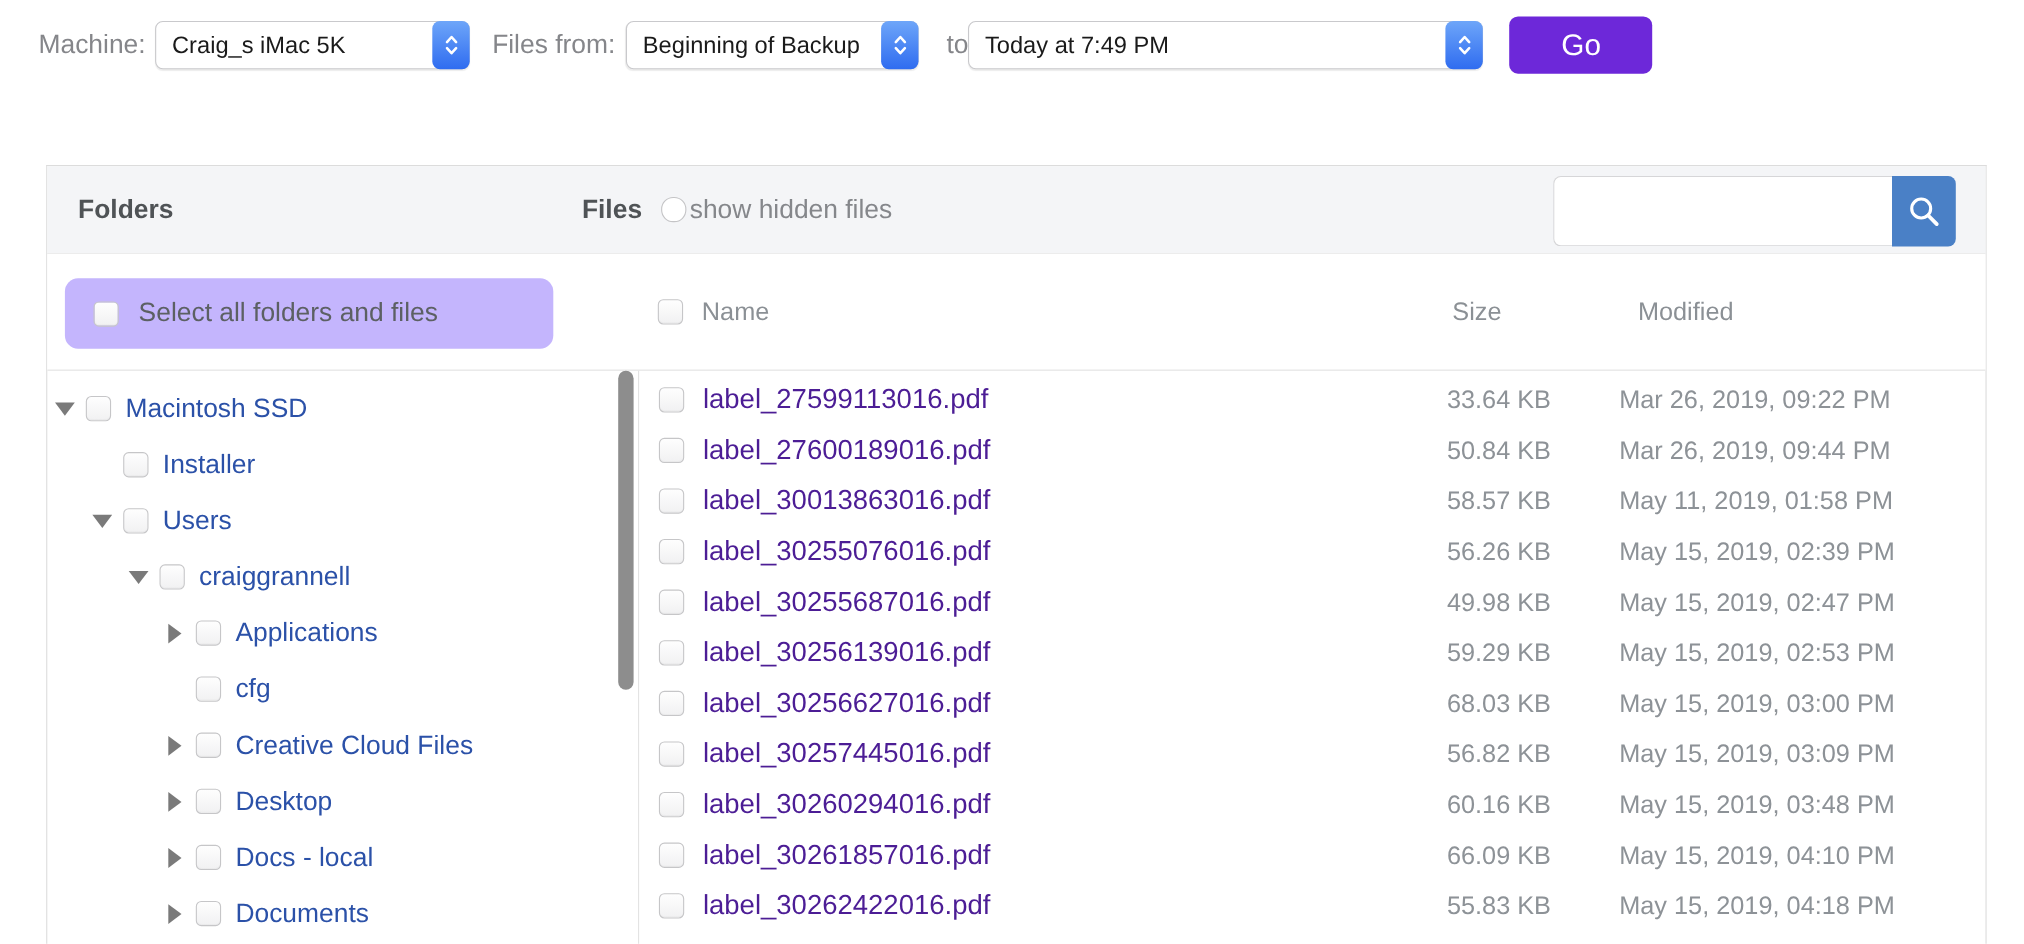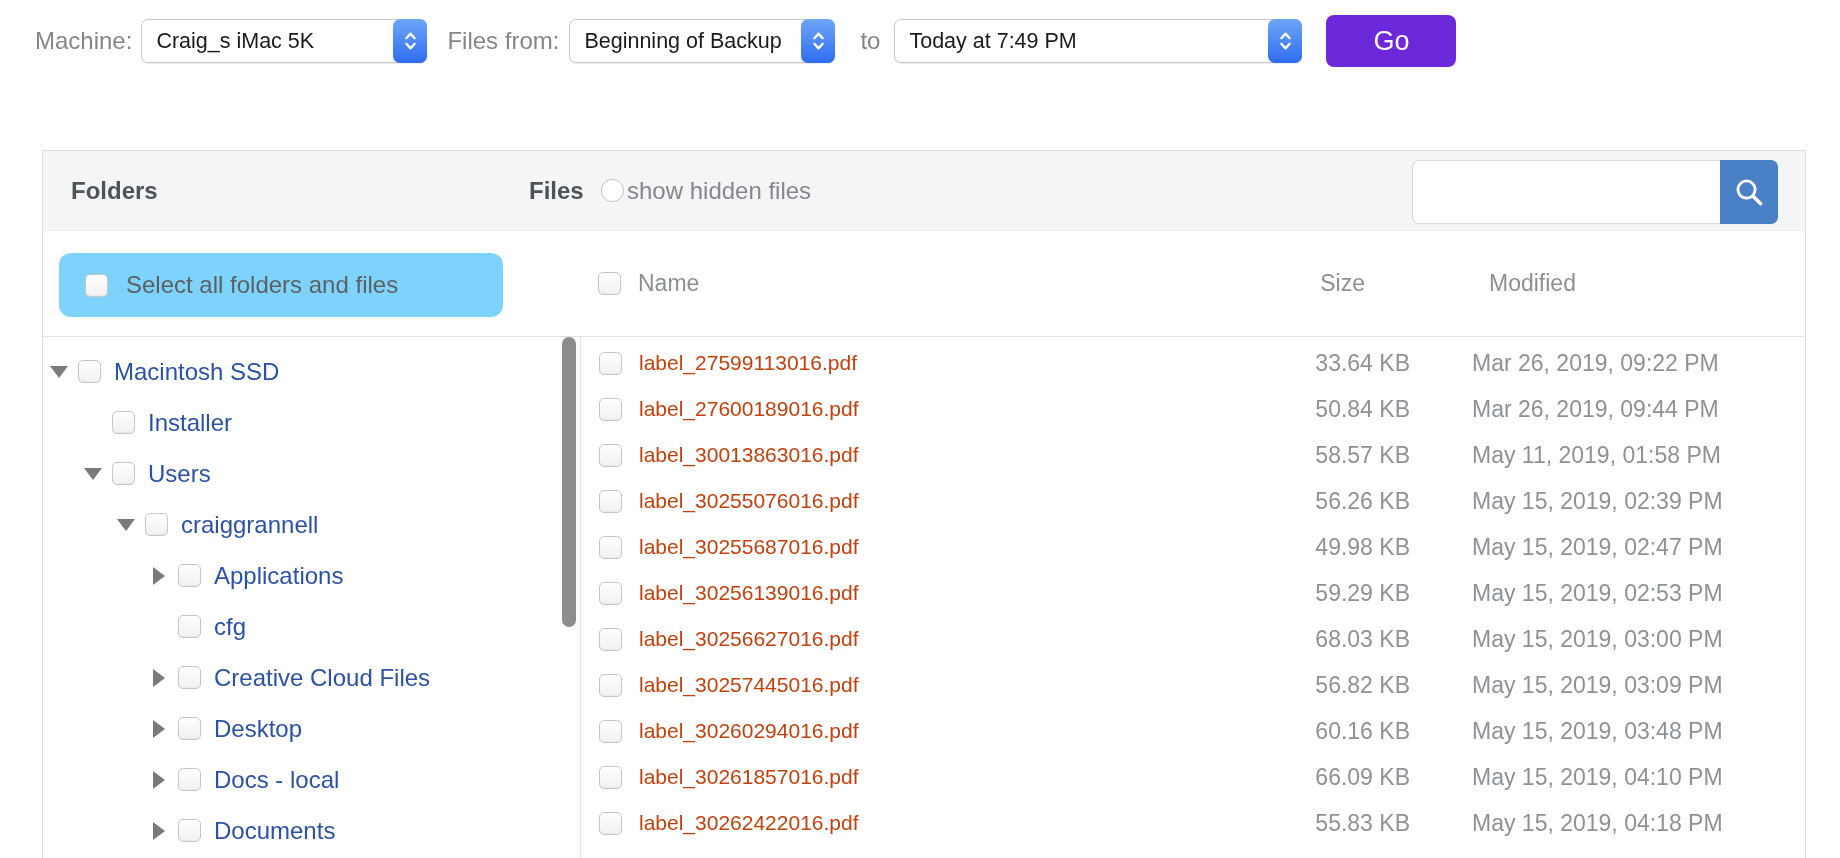--- a/index.html
+++ b/index.html
@@ -44,21 +44,21 @@
                   font-size:23px; padding:0 14px; outline:none;
                   font-family:"Liberation Sans", sans-serif; }
   .search-btn { width:58px; height:64px; border:none; border-radius:0 7px 7px 0;
                 background:#4a80c6; display:flex; align-items:center;
                 justify-content:center; cursor:pointer; }
 
   
   .subhead { position:relative; height:106px; background:#fff;
              border-bottom:1px solid #e2e2e2; }
   .select-all { position:absolute; left:16px; top:22px; width:444px; height:64px;
-                background:#7dd3fc; border-radius:12px; display:flex;
+                background:#c4b5fd; border-radius:12px; display:flex;
                 align-items:center; padding-left:26px; gap:18px; cursor:pointer; }
   .select-all .lab { color:#5c6063; font-size:24px; }
 
   .files-grid { display:grid; grid-template-columns:58px 560px 215px auto;
                 align-items:center; }
   .fg-head { position:absolute; left:537px; right:0; top:0; bottom:0; }
   .fg-head .col-name { color:#8b9095; font-size:23px; }
   .col-size-h { color:#8b9095; font-size:23px; text-align:right; padding-right:48px; }
   .col-mod-h  { color:#8b9095; font-size:23px; padding-left:76px; }
 
@@ -87,21 +87,21 @@
                 border-bottom:9px solid transparent; border-left:12px solid #7a7a7a;
                 cursor:pointer; }
   .lvl0 { padding-left:6px; } .lvl1 { padding-left:40px; }
   .lvl2 { padding-left:73px; } .lvl3 { padding-left:106px; }
   .tree-label { color:#2b51a8; font-size:24px; margin-left:13px; cursor:pointer;
                 white-space:nowrap; }
 
   
   .file-row { height:46px; }
   .file-row .cb, .fg-head .cb { margin-left:18px; }
-  .f-name { color:#c2410c; font-size:21px; cursor:pointer; white-space:nowrap; }
+  .f-name { color:#4c1d95; font-size:25px; cursor:pointer; white-space:nowrap; }
   .f-size { color:#8d9297; font-size:23px; text-align:right; padding-right:4px; }
   .f-mod  { color:#8d9297; font-size:23px; padding-left:58px; white-space:nowrap; }
 </style>
 </head>
 <body>
 
 <div class="stage">
 
   <div class="toolbar">
     <span class="tb-label" style="margin-left:35px">Machine:</span>
@@ -120,21 +120,21 @@
       <span class="val">Beginning of Backup</span>
       <span class="stepper">
         <svg viewBox="0 0 16 26" width="15" height="24">
             <path d="M3.5 10 L8 5 L12.5 10" stroke="#fff" stroke-width="2.5" fill="none" stroke-linecap="round" stroke-linejoin="round"></path>
             <path d="M3.5 16 L8 21 L12.5 16" stroke="#fff" stroke-width="2.5" fill="none" stroke-linecap="round" stroke-linejoin="round"></path>
           </svg>
       </span>
     </div>
 
     <span class="tb-label" style="margin-left:25px">to</span>
-    <div class="mac-select" style="width:408px; margin-left:14px">
+    <div class="mac-select" style="width:468px; ">
       <span class="val">Today at 7:49 PM</span>
       <span class="stepper">
         <svg viewBox="0 0 16 26" width="15" height="24">
             <path d="M3.5 10 L8 5 L12.5 10" stroke="#fff" stroke-width="2.5" fill="none" stroke-linecap="round" stroke-linejoin="round"></path>
             <path d="M3.5 16 L8 21 L12.5 16" stroke="#fff" stroke-width="2.5" fill="none" stroke-linecap="round" stroke-linejoin="round"></path>
           </svg>
       </span>
     </div>
 
     <button class="go-btn" style="margin-left:24px">Go</button>

